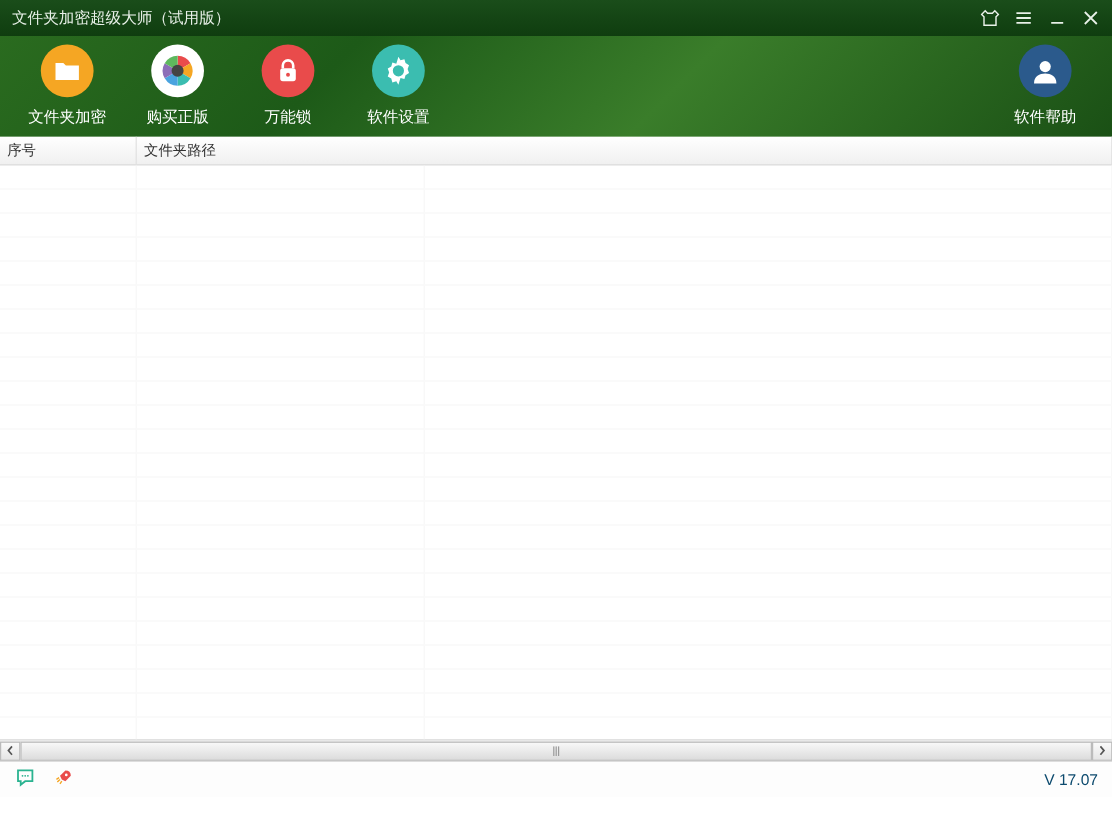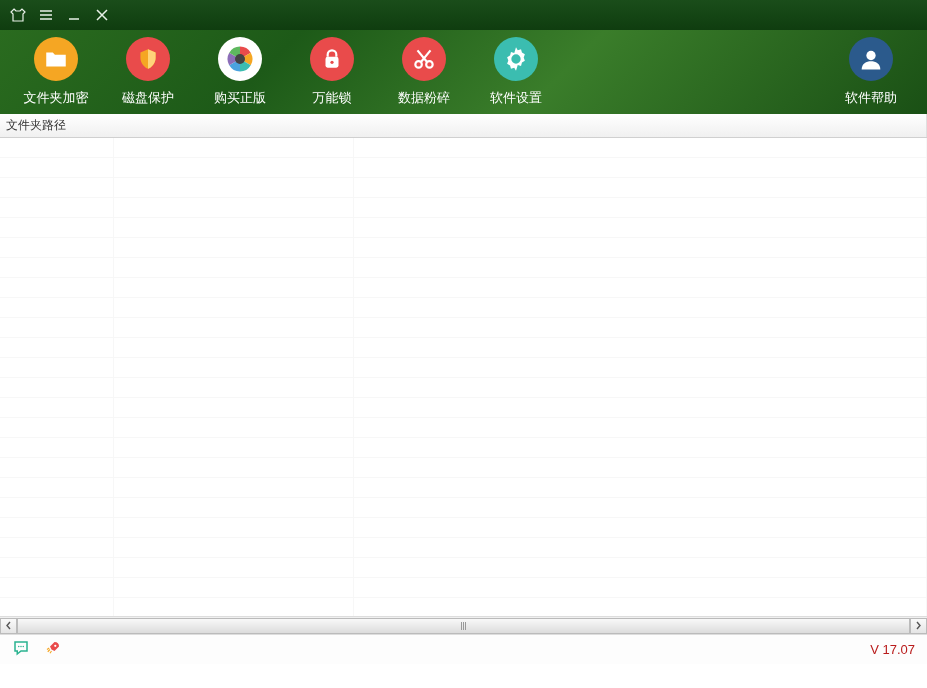--- a/index.html
+++ b/index.html
@@ -114,26 +114,27 @@
 .statusbar {
   height: 30px;
   background: #fdfdfd;
   border-top: 1px solid #ddd;
   display: flex;
   align-items: center;
   padding: 0 12px;
   font-size: 13px;
 }
 .statusbar-icons { display: flex; gap: 14px; align-items: center; }
-.statusbar-version { margin-left: auto; color: #b91c1c; }
+.statusbar-version { margin-left: auto; color: #0c4a6e; }
 </style>
 </head>
 <body>
 
 <div class="titlebar">
+  <div class="titlebar-title">文件夹加密超级大师（试用版）</div>
   <div class="titlebar-controls">
     <span>
       <svg width="16" height="16" viewBox="0 0 16 16">
           <path d="M4 2 L6 4 L10 4 L12 2 L15 5 L13 7 L13 14 L3 14 L3 7 L1 5 Z" fill="none" stroke="#e8f0e8" stroke-width="1.2"></path>
         </svg>
     </span>
     <span>
       <svg width="16" height="16" viewBox="0 0 16 16">
           <path d="M2 4 H14 M2 8 H14 M2 12 H14" stroke="#e8f0e8" stroke-width="1.5"></path>
         </svg>
@@ -152,29 +153,20 @@
 </div>
 
 <div class="toolbar">
   <div class="toolbar-item">
     <div class="toolbar-icon" style="background:#f5a623">
       <svg width="26" height="26" viewBox="0 0 24 24">
           <path d="M3 6 L9 6 L11 8 L21 8 L21 19 L3 19 Z" fill="#fff"></path>
         </svg>
     </div>
     <span>文件夹加密</span>
-  </div>
-  <div class="toolbar-item">
-    <div class="toolbar-icon" style="background:#e94b4b">
-      <svg width="26" height="26" viewBox="0 0 24 24">
-          <path d="M12 3 L19 6 V11 C19 16 15 20 12 21 C9 20 5 16 5 11 V6 Z" fill="#f5a623"></path>
-          <path d="M12 3 L19 6 V11 C19 16 15 20 12 21 V3 Z" fill="#ffd47a"></path>
-        </svg>
-    </div>
-    <span>磁盘保护</span>
   </div>
   <div class="toolbar-item">
     <div class="toolbar-icon" style="background:#fff">
       <svg width="30" height="30" viewBox="0 0 24 24">
           <circle cx="12" cy="12" r="10" fill="#fff"></circle>
           <path d="M12 2 A10 10 0 0 1 20.6 7 L12 12 Z" fill="#e94b4b"></path>
           <path d="M20.6 7 A10 10 0 0 1 20.6 17 L12 12 Z" fill="#f5a623"></path>
           <path d="M20.6 17 A10 10 0 0 1 12 22 L12 12 Z" fill="#3bbdb0"></path>
           <path d="M12 22 A10 10 0 0 1 3.4 17 L12 12 Z" fill="#4aa3df"></path>
           <path d="M3.4 17 A10 10 0 0 1 3.4 7 L12 12 Z" fill="#8c6eb8"></path>
@@ -188,30 +180,20 @@
     <div class="toolbar-icon" style="background:#e94b4b">
       <svg width="26" height="26" viewBox="0 0 24 24">
           <rect x="6" y="10" width="12" height="10" rx="2" fill="#fff"></rect>
           <path d="M8 10 V8 a4 4 0 0 1 8 0 V10" fill="none" stroke="#fff" stroke-width="2"></path>
           <circle cx="12" cy="15" r="1.5" fill="#e94b4b"></circle>
         </svg>
     </div>
     <span>万能锁</span>
   </div>
   <div class="toolbar-item">
-    <div class="toolbar-icon" style="background:#e94b4b">
-      <svg width="26" height="26" viewBox="0 0 24 24">
-          <circle cx="7" cy="17" r="3" fill="none" stroke="#fff" stroke-width="2"></circle>
-          <circle cx="17" cy="17" r="3" fill="none" stroke="#fff" stroke-width="2"></circle>
-          <path d="M9 15 L18 4 M15 15 L6 4" stroke="#fff" stroke-width="2"></path>
-        </svg>
-    </div>
-    <span>数据粉碎</span>
-  </div>
-  <div class="toolbar-item">
     <div class="toolbar-icon" style="background:#3bbdb0">
       <svg width="28" height="28" viewBox="0 0 24 24">
           <path d="M12 8 a4 4 0 1 0 0 8 a4 4 0 1 0 0 -8 M12 2 l1.5 2.5 l2.8 -0.8 l0.8 2.8 l2.5 1.5 l-1 2.8 l1 2.8 l-2.5 1.5 l-0.8 2.8 l-2.8 -0.8 L12 22 l-1.5 -2.5 l-2.8 0.8 l-0.8 -2.8 l-2.5 -1.5 l1 -2.8 l-1 -2.8 l2.5 -1.5 l0.8 -2.8 l2.8 0.8 Z" fill="#fff"></path>
           <circle cx="12" cy="12" r="3" fill="#3bbdb0"></circle>
         </svg>
     </div>
     <span>软件设置</span>
   </div>
   <div class="toolbar-spacer"></div>
   <div class="toolbar-item">
@@ -219,20 +201,23 @@
       <svg width="28" height="28" viewBox="0 0 24 24">
           <circle cx="12" cy="9" r="4" fill="#fff"></circle>
           <path d="M4 21 C4 16 8 14 12 14 C16 14 20 16 20 21 Z" fill="#fff"></path>
         </svg>
     </div>
     <span>软件帮助</span>
   </div>
 </div>
 
 <div class="table-header">
+  <div class="th" style="width:114px">
+    <span>序号</span>
+  </div>
   <div class="th" style="flex:1">
     <span>文件夹路径</span>
   </div>
 </div>
 
 <div class="table-body">
   <div class="row">
       <div class="cell" style="width:114px"></div>
       <div class="cell" style="width:240px"></div>
       <div class="cell" style="flex:1"></div>

